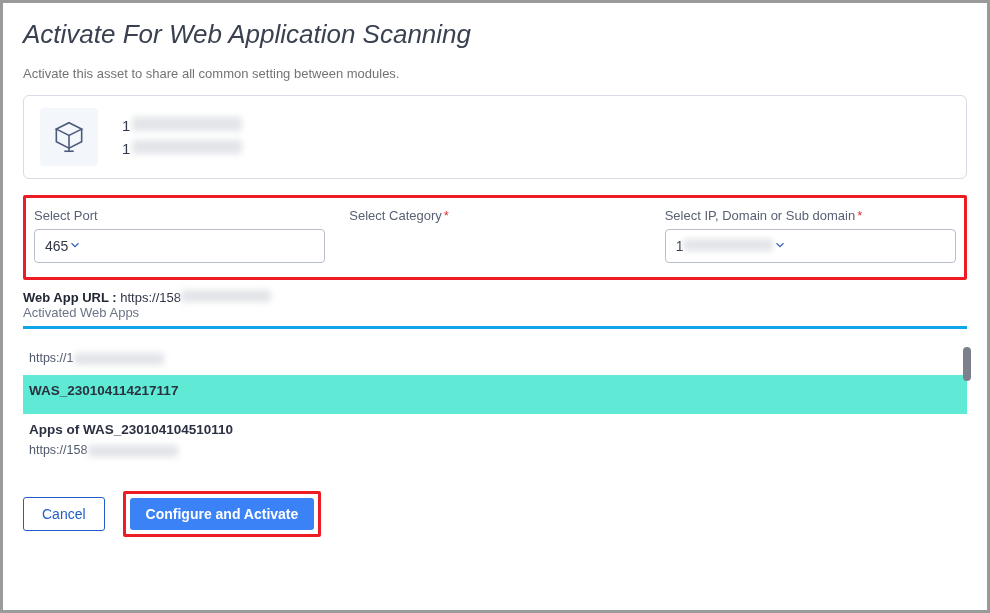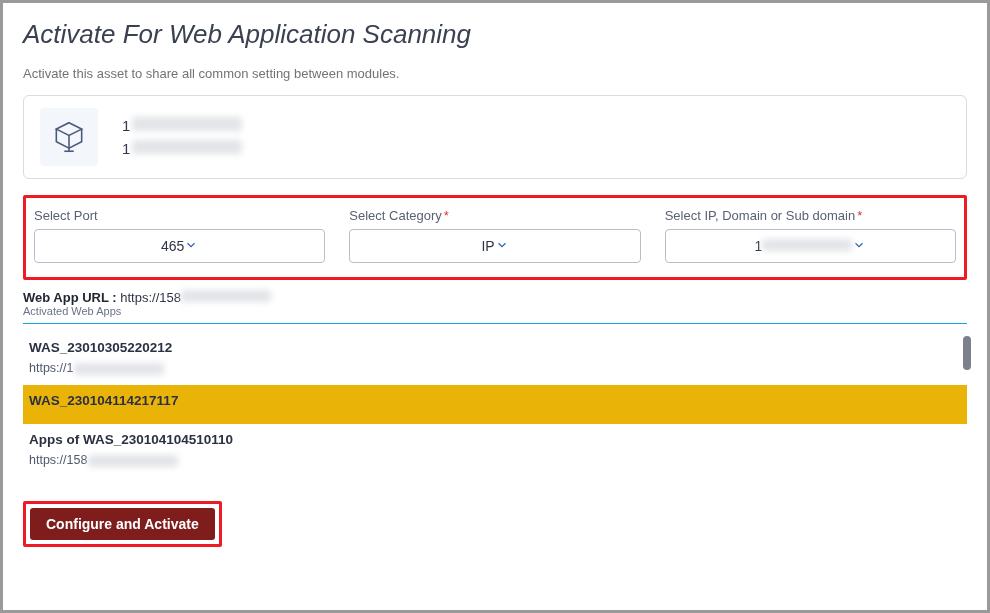--- a/index.html
+++ b/index.html
@@ -26,49 +26,49 @@
 
   .select-row {
     border: 3px solid #ed1c24; border-radius: 2px; padding: 10px 8px 14px 8px;
     display: flex; gap: 24px; margin-bottom: 10px;
   }
   .select-group { flex: 1; display: flex; flex-direction: column; gap: 6px; }
   .select-label { font-size: 13px; color: #5a6174; }
   .req { color: #d93636; margin-left: 2px; }
   .select-box {
     border: 1px solid #b7bec9; border-radius: 4px; height: 34px;
-    display: flex; align-items: center; justify-content: center;
+    display: flex; align-items: center; justify-content: flex-start;
     padding: 0 10px; background: #fff; cursor: pointer; font-size: 14px; color: #2f3547;
   }
   .select-box .chev svg { stroke: #2e5fb7; }
 
   .webapp-url { font-size: 13px; }
   .webapp-url .lbl { font-weight: 700; color: #222833; }
   .webapp-url .val { color: #2f3547; }
 
-  .section-heading { font-size: 11px; color: #6b7386; border-bottom: 1px solid #0ea5e9; padding-bottom: 6px; margin-bottom: 8px; }
+  .section-heading { font-size: 13px; color: #6b7386; border-bottom: 3px solid #0ea5e9; padding-bottom: 6px; margin-bottom: 14px; }
 
   .apps-list { position: relative; }
   .apps-list::after {
     content: ""; position: absolute; right: -4px; top: 4px; width: 8px; height: 34px;
     background: #7b808b; border-radius: 4px;
   }
   .app-row { padding: 8px 6px 10px 6px; }
-  .app-row.alt { background: #eab308; }
+  .app-row.alt { background: #5eead4; }
   .app-name { font-size: 13.5px; font-weight: 700; color: #2b3142; margin-bottom: 6px; }
   .app-url { font-size: 12.5px; color: #50586c; display: flex; align-items: flex-end; gap: 1px; }
 
   .button-bar { margin-top: 24px; display: flex; gap: 18px; align-items: center; }
   .btn-cancel {
     border: 1px solid #1f5ecb; color: #1f5ecb; background: #fff;
     padding: 8px 18px; font-size: 14px; border-radius: 3px; cursor: pointer;
   }
   .btn-primary-wrap { border: 3px solid #ed1c24; padding: 4px; border-radius: 2px; }
   .btn-primary {
-    background: #7f1d1d; color: #fff; border: none;
+    background: #3b82f6; color: #fff; border: none;
     padding: 8px 16px; font-size: 14px; border-radius: 3px; cursor: pointer; font-weight: 600;
   }
 </style>
 </head>
 <body>
 
 <h1 class="page-title">Activate For Web Application Scanning</h1>
 <div class="page-subtitle">Activate this asset to share all common setting between modules.</div>
 
 <div class="asset-card">
@@ -98,61 +98,55 @@
     <div class="select-label">Select Port</div>
     <div class="select-box">
       <span>465</span>
       <span class="chev"><svg width="14" height="14" viewBox="0 0 24 24" fill="none" stroke-width="2">
             <polyline points="6 9 12 15 18 9"></polyline>
           </svg></span>
     </div>
   </div>
   <div class="select-group">
     <div class="select-label"><span>Select Category</span><span class="req">*</span></div>
-    <div class="select-box">
-      <span>IP</span>
-      <span class="chev"><svg width="14" height="14" viewBox="0 0 24 24" fill="none" stroke-width="2">
-            <polyline points="6 9 12 15 18 9"></polyline>
-          </svg></span>
-    </div>
   </div>
   <div class="select-group">
     <div class="select-label"><span>Select IP, Domain or Sub domain</span><span class="req">*</span></div>
     <div class="select-box">
       <span><span>1</span><span class="blur-md"></span></span>
       <span class="chev"><svg width="14" height="14" viewBox="0 0 24 24" fill="none" stroke-width="2">
             <polyline points="6 9 12 15 18 9"></polyline>
           </svg></span>
     </div>
   </div>
 </div>
 
 <div class="webapp-url">
   <span class="lbl">Web App URL :</span>
   <span class="val"> <span>https://158</span><span class="blur-md"></span></span>
 </div>
 
 <div class="section-heading">Activated Web Apps</div>
 <div class="apps-list">
   <div class="app-row">
-    <div class="app-name">WAS_23010305220212</div>
     <div class="app-url">
         <span>https://1</span>
         <span class="blur-md"></span>
       </div>
   </div>
   <div class="app-row alt">
     <div class="app-name">WAS_230104114217117</div>
   </div>
   <div class="app-row">
     <div class="app-name">Apps of WAS_230104104510110</div>
     <div class="app-url">
         <span>https://158</span>
         <span class="blur-md"></span>
       </div>
   </div>
 </div>
 
 <div class="button-bar">
+  <button class="btn-cancel">Cancel</button>
   <span class="btn-primary-wrap">
     <button class="btn-primary">Configure and Activate</button>
   </span>
 </div>
 
 </body></html>

